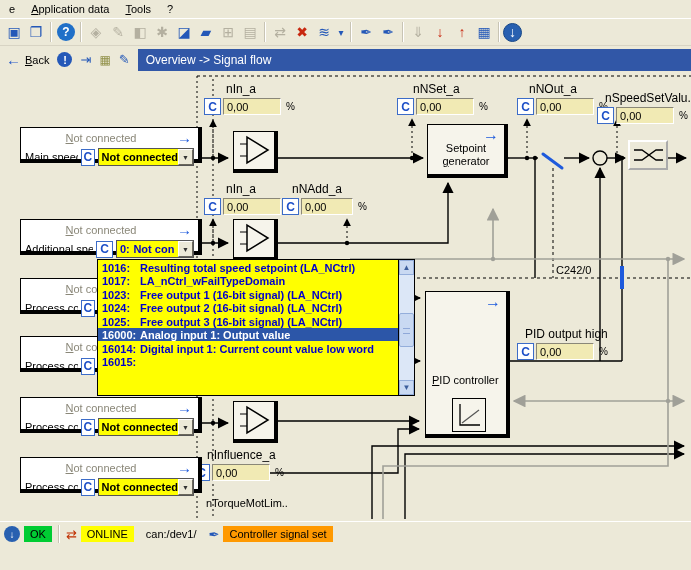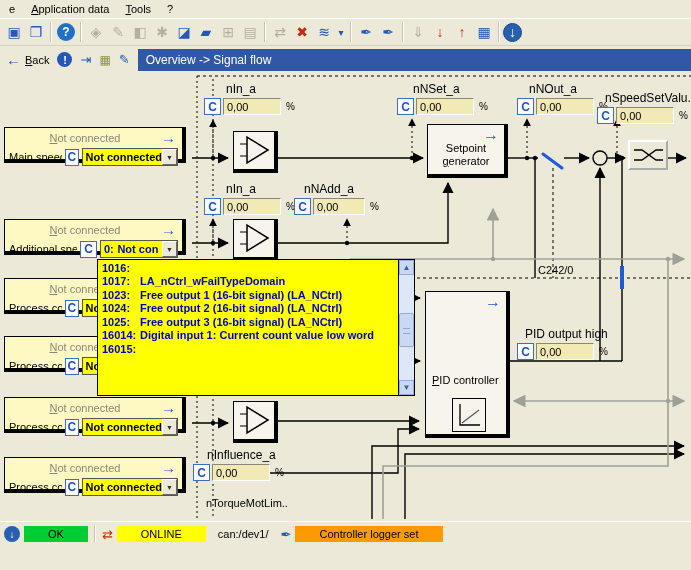--- a/index.html
+++ b/index.html
@@ -52,21 +52,21 @@
   .flab { font-size:12px; color:#000; margin-bottom:2px; white-space:nowrap; }
   .frow { display:flex; align-items:center; gap:2px; }
   .cbtn { width:17px; height:17px; background:#fff; border:1px solid #3C6CC8; color:#1E50C8;
     font-weight:bold; font-size:12px; font-family:"Liberation Sans",sans-serif; line-height:14px; cursor:default; }
   .fin { width:58px; height:17px; background:#F1EAB4; border:1px solid #8A8778;
     border-right-color:#FFF; border-bottom-color:#FFF; font-size:11px; padding:0 3px;
     font-family:"Liberation Sans",sans-serif; color:#000; }
   .funit { font-size:10px; margin-left:3px; color:#000; }
 
   
-  .lblk { position:absolute; left:4px; width:182px; height:36px; background:#fef9c3;
+  .lblk { position:absolute; left:20px; width:182px; height:36px; background:#ffffff;
     border:1px solid #000; border-right:4px solid #000; border-bottom:4px solid #000; z-index:4; }
   .bhead { display:flex; align-items:center; height:20px; padding:0 6px 0 4px; }
   .nc { flex:1; text-align:center; color:#8A8778; font-size:11px; }
   .barrow { color:#1E5ADC; font-weight:bold; font-size:15px; line-height:12px; cursor:default; }
   .brow { display:flex; align-items:center; gap:3px; padding:0 4px; }
   .blab { width:68px; font-size:11px; white-space:nowrap; overflow:hidden; }
   .combo { flex:1; height:18px; background:#FFFF00; border:1px solid #555;
     display:flex; align-items:center; cursor:default; }
   .cval { flex:1; font-size:11px; font-weight:bold; padding-left:3px; white-space:nowrap; overflow:hidden; }
   .cvnum { font-size:11px; font-weight:bold; color:#0000CC; padding-left:3px; }
@@ -102,21 +102,21 @@
   .sbtrack { flex:1; position:relative; }
   .sbthumb { position:absolute; left:0; right:0; top:38px; height:34px; background:#C9D9F2;
     border:1px solid #94AEDB; border-radius:2px; }
   .sbthumb:after { content:""; position:absolute; left:3px; right:3px; top:14px;
     border-top:1px solid #8FA8D8; border-bottom:1px solid #8FA8D8; height:4px; }
 
   
   .statusbar { height:25px; display:flex; align-items:center; gap:4px; padding-left:4px;
     border-top:1px solid #fff; font-size:11px; background:#ECE9D8; }
   .sticon { font-size:13px; }
-  .stchip { padding:2px 24px; font-weight:normal; }
+  .stchip { padding:2px 6px; font-weight:normal; }
   .chip-ok { background:#00CC33; }
   .chip-online { background:#FFFF00; }
   .chip-inhibit { background:#FF9900; }
   .stpath { padding:0 8px; }
   .stsep { width:2px; height:18px; border-left:1px solid #C8C4B4; border-right:1px solid #fff; margin:0 2px;}
   .okcirc { background:#2860B0; color:#fff; border-radius:50%; width:16px; height:16px;
     display:flex; align-items:center; justify-content:center; font-size:10px; font-weight:bold; }
 </style>
 </head>
 <body>
@@ -335,21 +335,21 @@
     </div>
 
     <div class="fld" style="left:204px;top:109px">
       <div class="flab" style="margin-left:22px">nIn_a</div>
       <div class="frow">
         <button class="cbtn">C</button>
         <input class="fin" readonly="" value="0,00" style="">
         <span class="funit">%</span>
       </div>
     </div>
-    <div class="fld" style="left:294px;top:109px">
+    <div class="fld" style="left:282px;top:109px">
       <div class="flab" style="margin-left:10px">nNAdd_a</div>
       <div class="frow">
         <button class="cbtn">C</button>
         <input class="fin" style="width: 52px;" readonly="" value="0,00">
         <span class="funit">%</span>
       </div>
     </div>
 
     <div class="fld" style="left:193px;top:375px">
       <div class="flab" style="margin-left:14px">nInfluence_a</div>
@@ -362,21 +362,21 @@
 
     <div class="fld" style="left:517px;top:254px">
       <div class="flab" style="margin-left:8px">PID output high</div>
       <div class="frow">
         <button class="cbtn">C</button>
         <input class="fin" readonly="" value="0,00" style="">
         <span class="funit">%</span>
       </div>
     </div>
 
-    <div class="dialab" style="left:538px;top:191px">C242/0</div>
+    <div class="dialab" style="left:556px;top:191px">C242/0</div>
     <div class="dialab" style="left:206px;top:424px">nTorqueMotLim..</div>
 
     <div class="lblk" style="top:54px">
       <div class="bhead">
           <span class="nc ufl">Not connected</span>
         <span class="barrow">→</span>
         </div>
       <div class="brow">
           <span class="blab">Main speed s..</span>
         <button class="cbtn">C</button>
@@ -472,36 +472,41 @@
               <span>▼</span>
             </span>
         </div>
         </div>
     </div>
 
     <div class="ddlist">
       <div class="ddrows">
         <div class="ddrow">
             <span class="ddnum">1016:</span>
+            <span class="ddtxt">Resulting total speed setpoint (LA_NCtrl)</span>
           </div>
         <div class="ddrow">
             <span class="ddnum">1017:</span>
             <span class="ddtxt">LA_nCtrl_wFailTypeDomain</span>
           </div>
         <div class="ddrow">
             <span class="ddnum">1023:</span>
             <span class="ddtxt">Free output 1 (16-bit signal) (LA_NCtrl)</span>
           </div>
         <div class="ddrow">
             <span class="ddnum">1024:</span>
             <span class="ddtxt">Free output 2 (16-bit signal) (LA_NCtrl)</span>
           </div>
         <div class="ddrow">
             <span class="ddnum">1025:</span>
             <span class="ddtxt">Free output 3 (16-bit signal) (LA_NCtrl)</span>
+          </div>
+        <div class="ddrow sel">
+            <span class="ddnum">16000:</span>
+            <span class="ddtxt">Analog input 1: Output value</span>
           </div>
         <div class="ddrow">
             <span class="ddnum">16014:</span>
             <span class="ddtxt">Digital input 1: Current count value low word</span>
           </div>
         <div class="ddrow">
             <span class="ddnum">16015:</span>
           </div>
       </div>
       <div class="ddsb">
@@ -516,16 +521,16 @@
   </div>
 
   <div class="statusbar">
     <span class="okcirc">↓</span>
     <span class="stchip chip-ok">OK</span>
     <span class="stsep"></span>
     <span class="sticon" style="color:#C03000">⇄</span>
     <span class="stchip chip-online">ONLINE</span>
     <span class="stpath">can:/dev1/</span>
     <span class="sticon" style="color:#2458B8">✒</span>
-    <span class="stchip chip-inhibit">Controller logger set</span>
+    <span class="stchip chip-inhibit">Controller signal set</span>
   </div>
 
 </div>
 
 </body></html>

